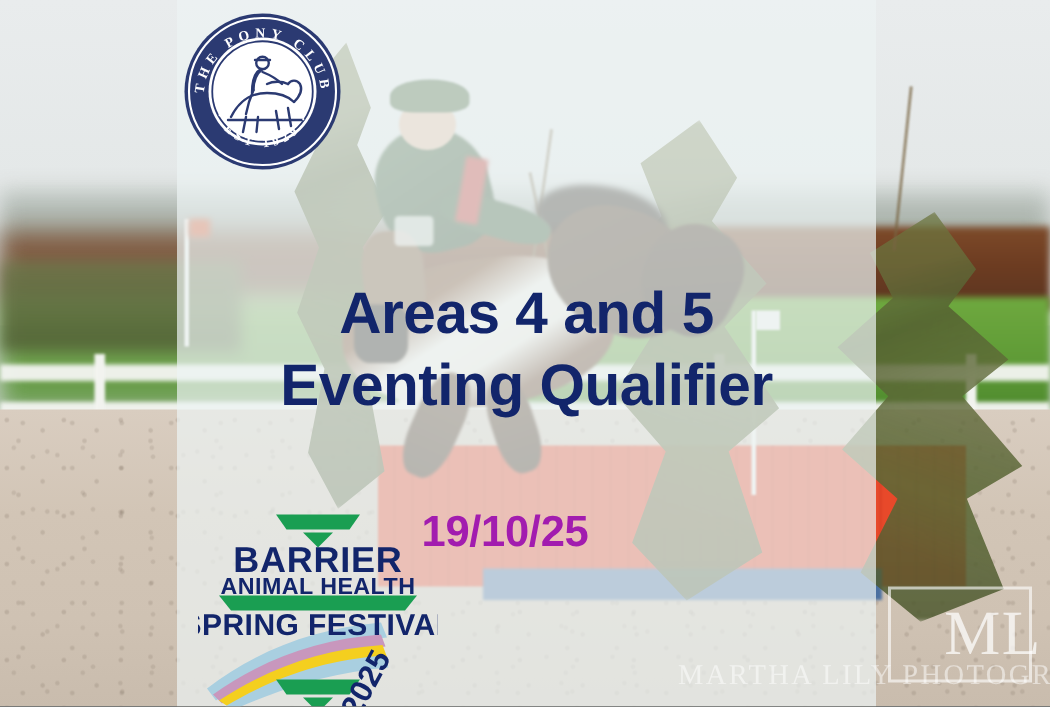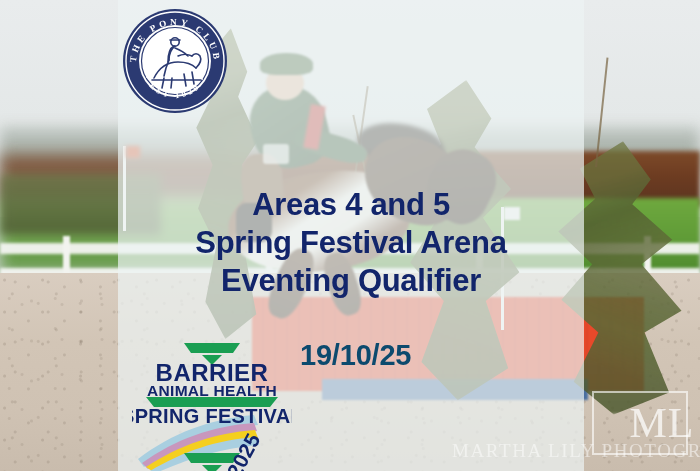--- a/index.html
+++ b/index.html
@@ -122,24 +122,24 @@
   .wm-box span{font-family:"Liberation Serif","DejaVu Serif",serif;font-size:42px;
     color:rgba(255,255,255,.72);letter-spacing:1px;line-height:1;}
 
   
   .ponyclub{position:absolute;left:120px;top:6px;width:110px;height:110px;}
 
   
   .title{position:absolute;left:255px;top:16px;width:340px;
     font-size:44px;font-weight:bold;color:#12256b;letter-spacing:-.5px;line-height:1;}
   .headline{position:absolute;left:124px;top:186px;width:454px;text-align:center;
-    font-size:31px;font-weight:bold;color:#12256b;line-height:1.22;letter-spacing:-.3px;}
+    font-size:39px;font-weight:bold;color:#12256b;line-height:1.22;letter-spacing:-.3px;}
   .headline div{white-space:nowrap;}
-  .date{position:absolute;left:300px;top:339px;
-    font-size:29px;font-weight:bold;color:#0c4a6e;letter-spacing:-.2px;}
+  .date{position:absolute;left:281px;top:339px;
+    font-size:29px;font-weight:bold;color:#a21caf;letter-spacing:-.2px;}
 
   
   .barrier{position:absolute;left:132px;top:341px;width:160px;height:138px;}
 </style>
 </head>
 <body>
 
 <div class="poster">
 
   <div class="photo">
@@ -231,21 +231,20 @@
       </text>
       <text font-family="Liberation Serif, serif" font-size="8.4" font-weight="bold" fill="#ffffff" letter-spacing="3">
         <textPath href="#arcBot" startOffset="50%" text-anchor="middle">· EST 1929 ·</textPath>
       </text>
     </svg>
   </div>
 
 
   <div class="headline">
     <div>Areas 4 and 5</div>
-    <div>Spring Festival Arena</div>
     <div>Eventing Qualifier</div>
   </div>
 
   <div class="date">19/10/25</div>
 
   <div class="barrier">
     <svg viewBox="0 0 160 138" width="160" height="138" aria-hidden="true">
 
       <polygon points="52,2 108,2 101,12 59,12" fill="#1a9e52"></polygon>
       <polygon points="70,14 90,14 80,24 " fill="#1a9e52"></polygon>

